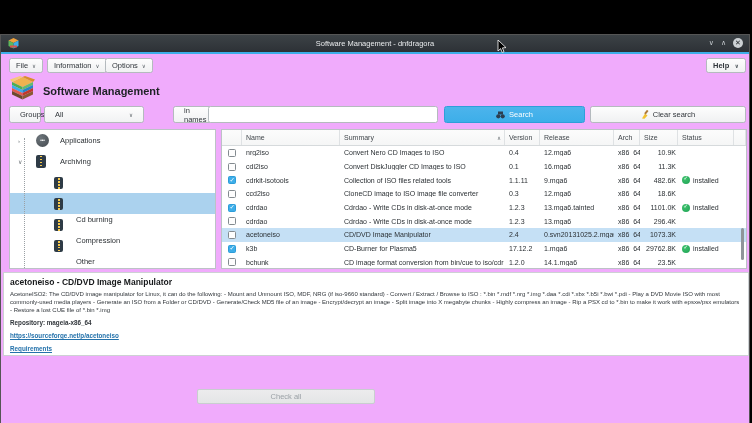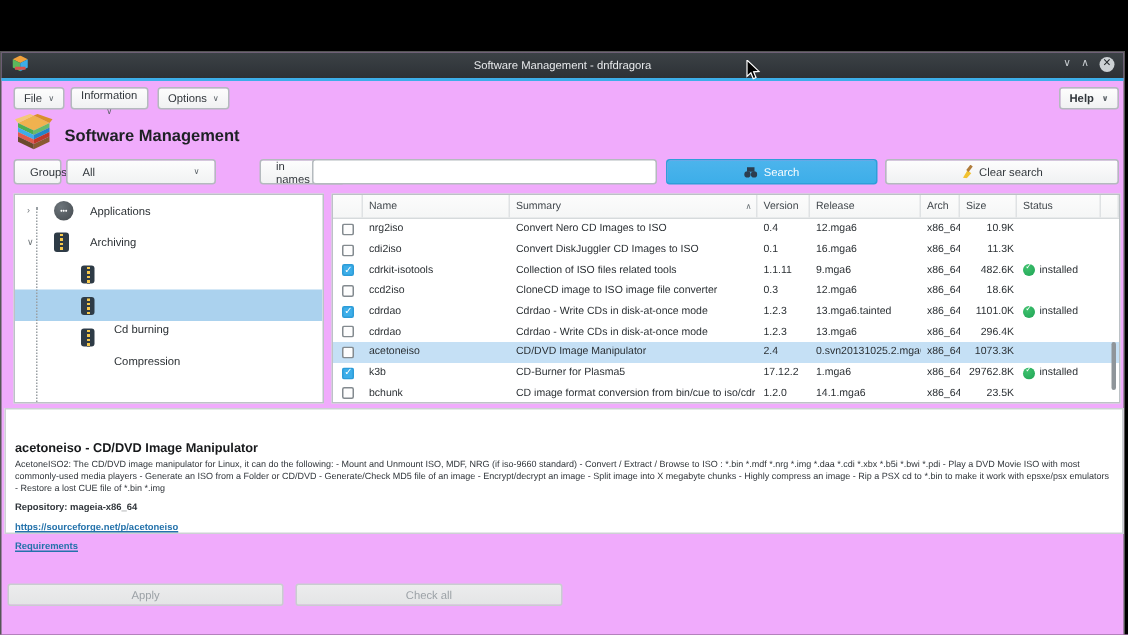--- a/index.html
+++ b/index.html
@@ -74,21 +74,21 @@
   .c-extra{flex:1;}
   .sortind{font-size:5.5px;color:#6a7175;}
   .cb{width:8px;height:8px;border:1px solid #838a8f;border-radius:1.5px;background:#fdfdfd;position:relative;box-sizing:border-box;}
   .cb.checked{background:#3daee9;border-color:#2d9cd8;}
   .cb.checked::before{content:"✓";position:absolute;left:0.5px;top:-1.5px;font-size:6.5px;color:#fff;}
   .statdot{width:8px;height:8px;border-radius:50%;background:radial-gradient(circle at 35% 30%,#3fc26e,#1fa355);position:relative;flex:none;}
   .statdot::before{content:"✓";position:absolute;left:1.5px;top:-1px;font-size:5.5px;color:#fff;}
   .vscroll{position:absolute;right:2px;top:98px;width:3px;height:32px;background:#8f959a;border-radius:2px;}
 
   
-  .details{position:absolute;left:2px;top:237px;width:746px;height:84px;background:#fff;border:1px solid #cdd1d4;box-sizing:border-box;padding:20px 6px;}
+  .details{position:absolute;left:2px;top:237px;width:746px;height:84px;background:#fff;border:1px solid #cdd1d4;box-sizing:border-box;padding:4px 6px;}
   .dtitle{font-size:8.5px;font-weight:bold;color:#17191b;margin-bottom:4px;}
   .ddesc{font-size:6px;line-height:7.8px;color:#31363b;}
   .drepo{font-size:6.3px;font-weight:bold;margin-top:5px;}
   .dlink{font-size:6.3px;font-weight:bold;color:#2472ab;text-decoration:underline;margin-top:6px;display:block;}
 
   
   .footer{position:absolute;left:0;top:353px;width:100%;height:18px;}
   .fbtn{position:absolute;top:1px;height:15px;border-radius:2px;font-size:7.5px;display:flex;align-items:center;justify-content:center;box-sizing:border-box;}
   .fbtn.disabled{background:linear-gradient(#ececed,#e4e5e6);border:1px solid #c9cdd0;color:#9ba1a6;}
   .fbtn.primary{background:linear-gradient(#fdfdfd,#f4f5f5);border:1px solid #7f8c94;color:#1d2124;}
@@ -115,21 +115,21 @@
       <span class="tb-max">∧</span>
       <span class="tb-close">✕</span>
     </span>
   </div>
 
   <div class="menubar">
     <div class="mbtn" style="left:8px;">
       <span>File</span>
       <span class="chev">∨</span>
     </div>
-    <div class="mbtn" style="left:46px;flex-direction:column;">
+    <div class="mbtn" style="left:46px;">
       <span>Information</span>
       <span class="chev">∨</span>
     </div>
     <div class="mbtn" style="left:104px;">
       <span>Options</span>
       <span class="chev">∨</span>
     </div>
     <div class="mbtn" style="left:705px;width:40px;justify-content:space-between;font-weight:bold;">
       <span>Help</span>
       <span class="chev">∨</span>
@@ -206,20 +206,25 @@
         <div class="titem lvl1 selected">
           <span class="expander"></span>
           <span class="icon ico-archive small"></span>
           <span class="label">Cd burning</span>
         </div>
         <div class="titem lvl1">
           <span class="expander"></span>
           <span class="icon ico-archive small"></span>
           <span class="label">Compression</span>
         </div>
+        <div class="titem lvl1">
+          <span class="expander"></span>
+          <span class="icon ico-archive small"></span>
+          <span class="label">Other</span>
+        </div>
       </div>
     <div class="guide" style="top:8px;height:158px;left:14px;"></div>
   </div>
 
   <div class="tablepanel">
     <div class="thead" id="thead">
         <div class="cell c-cb"></div>
         <div class="cell c-name">
           <span>Name</span>
         </div>
@@ -395,21 +400,20 @@
 
   <div class="details">
     <div class="dtitle">acetoneiso - CD/DVD Image Manipulator</div>
     <div class="ddesc">AcetoneISO2: The CD/DVD image manipulator for Linux, it can do the following: - Mount and Unmount ISO, MDF, NRG (if iso-9660 standard) - Convert / Extract / Browse to ISO : *.bin *.mdf *.nrg *.img *.daa *.cdi *.xbx *.b5i *.bwi *.pdi - Play a DVD Movie ISO with most commonly-used media players - Generate an ISO from a Folder or CD/DVD - Generate/Check MD5 file of an image - Encrypt/decrypt an image - Split image into X megabyte chunks - Highly compress an image - Rip a PSX cd to *.bin to make it work with epsxe/psx emulators - Restore a lost CUE file of *.bin *.img</div>
     <div class="drepo">Repository: mageia-x86_64</div>
     <a class="dlink">https://sourceforge.net/p/acetoneiso</a>
     <a class="dlink">Requirements</a>
   </div>
 
   <div class="footer">
-    <div class="fbtn disabled" style="left:4px;width:184px;">Apply</div>
     <div class="fbtn disabled" style="left:196px;width:178px;">Check all</div>
   </div>
 
 </div>
 
 <div class="cursor">
   <svg width="10" height="14" viewBox="0 0 10 14">
     <polygon points="1,0 1,11 3.6,8.6 5.2,12.5 7,11.7 5.4,7.9 9,7.6" fill="#000" stroke="#fff" stroke-width="0.8"></polygon>
   </svg>
 </div>

